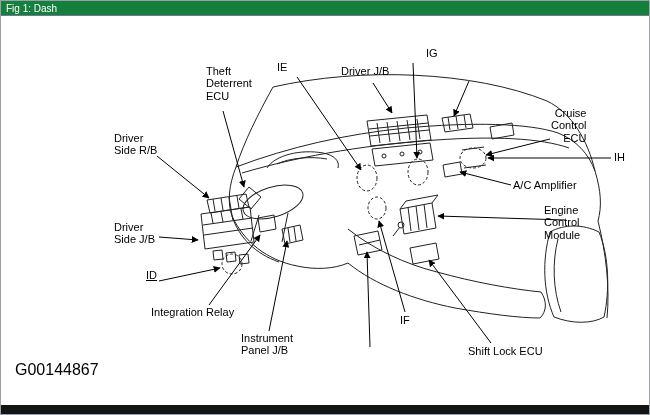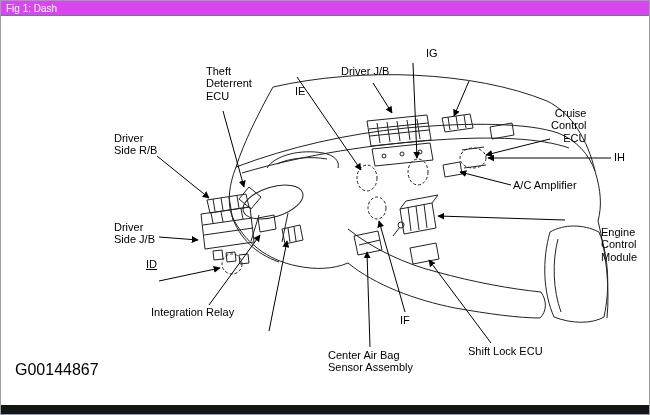--- a/index.html
+++ b/index.html
@@ -10,21 +10,21 @@
     background: #ffffff;
     border: 1px solid #9aa0a8;
     box-sizing: border-box;
     overflow: hidden;
     font-family: "Liberation Sans", sans-serif;
   }
   .titlebar {
     position: absolute;
     top: 0; left: 0; right: 0;
     height: 15px;
-    background: #d946ef;
+    background: #15803d;
     border-bottom: 1px solid #6c7a8e;
     color: #ffffff;
     font-size: 10px;
     line-height: 15px;
     padding-left: 5px;
     box-sizing: border-box;
   }
   .canvas {
     position: absolute;
     top: 16px; left: 0; right: 0; bottom: 9px;
@@ -178,35 +178,35 @@
       </g>
     </svg>
 
     <div class="lbl" style="left:205px; top:48px;">Theft
 Deterrent
 ECU</div>
     <div class="lbl" style="left:113px; top:115px;">Driver
 Side R/B</div>
     <div class="lbl" style="left:113px; top:204px;">Driver
 Side J/B</div>
-    <div class="lbl" style="left:145px; top:241px;text-decoration:underline;">ID</div>
+    <div class="lbl" style="left:145px; top:252px;text-decoration:underline;">ID</div>
     <div class="lbl" style="left:150px; top:289px;">Integration Relay</div>
-    <div class="lbl" style="left:294px; top:44px;margin-top:24px;">IE</div>
+    <div class="lbl" style="left:240px; top:315px;">Instrument
+Panel J/B</div>
+    <div class="lbl" style="left:276px; top:44px;">IE</div>
     <div class="lbl" style="left:340px; top:48px;">Driver J/B</div>
     <div class="lbl" style="left:405px; top:30px;margin-left:20px;">IG</div>
     <div class="lbl" style="left:550px; top:90px;text-align:right;">Cruise
 Control
 ECU</div>
     <div class="lbl" style="left:613px; top:134px;">IH</div>
     <div class="lbl" style="left:512px; top:162px;">A/C Amplifier</div>
-    <div class="lbl" style="left:600px; top:187px;margin-top:22px;">Engine
+    <div class="lbl" style="left:543px; top:187px;">Engine
 Control
 Module</div>
     <div class="lbl" style="left:399px; top:297px;">IF</div>
-    <div class="lbl" style="left:327px; top:332px;">Center Air Bag
-Sensor Assembly</div>
     <div class="lbl" style="left:467px; top:328px;">Shift Lock ECU</div>
 
     <div class="figcode">G00144867</div>
   </div>
 
   <div class="bottombar"></div>
 </div>
 
 </body></html>

